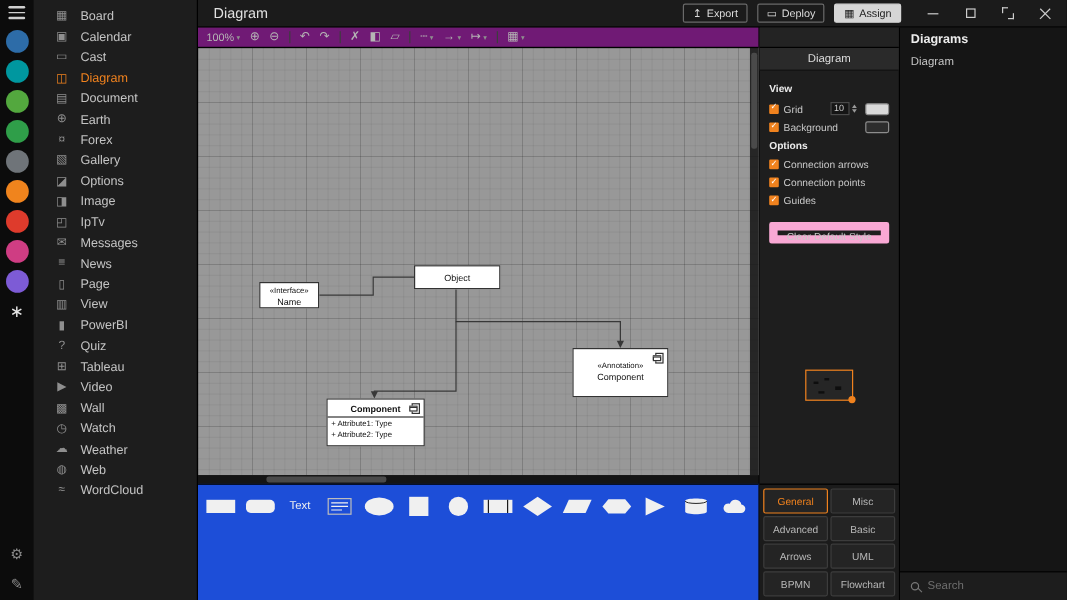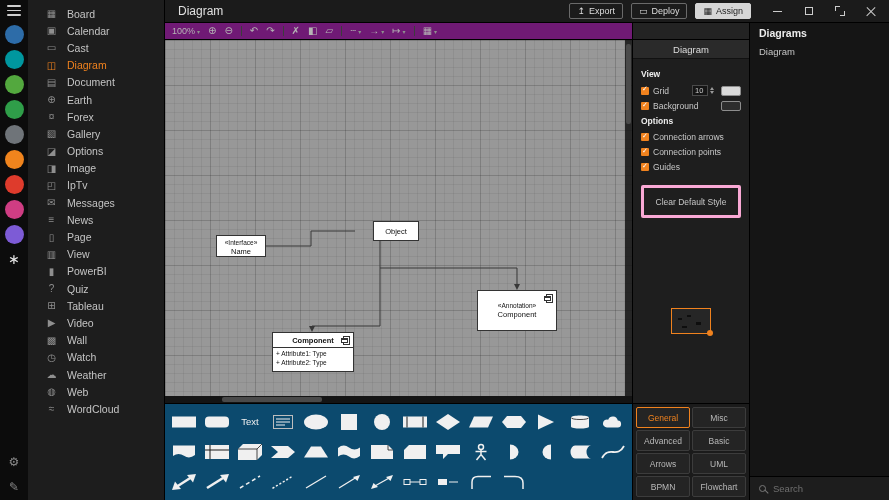--- a/index.html
+++ b/index.html
@@ -78,21 +78,21 @@
   .cls-attrs{text-align:left;font-size:6.5px;line-height:8.5px;padding:2px 3px}
   .comp-icon{position:absolute;top:3px;right:3px;width:7px;height:9px;border:1px solid #333;background:#fff}
   .comp-icon::before,.comp-icon::after{content:"";position:absolute;left:-3px;width:5px;height:2px;background:#fff;border:1px solid #333}
   .comp-icon::before{top:1px}
   .comp-icon::after{bottom:1px}
   .vscroll{position:absolute;right:0;top:0;bottom:0;width:7px;background:rgba(18,18,18,.85)}
   .vthumb{position:absolute;left:1px;top:4px;width:5px;height:80px;background:#4a4a4a;border-radius:2px}
   .hscroll{height:7px;flex:0 0 7px;background:#141414;position:relative}
   .hthumb{position:absolute;left:57px;top:1px;width:100px;height:5px;background:#4a4a4a;border-radius:2px}
 
-  .palette{height:97px;flex:0 0 97px;background:#0c4a6e;border-top:1px solid #000;padding:4px 3px;display:flex;flex-direction:column;gap:3px;overflow:hidden}
+  .palette{height:97px;flex:0 0 97px;background:#1d4ed8;border-top:1px solid #000;padding:4px 3px;display:flex;gap:3px;overflow:hidden}
   .prow{display:flex;align-items:center;gap:5px;padding-left:2px;height:27px;flex:0 0 27px}
   .pshape{width:28px;height:24px;display:flex;align-items:center;justify-content:center;flex:0 0 auto;cursor:grab}
   .pshape-inner{display:flex;align-items:center;justify-content:center}
   .shape-text{color:#f0f0f0;font-size:9.5px}
 
   
   .format{flex:0 0 117px;position:relative;background:#1e1e1e;border-right:1px solid #000;display:flex;flex-direction:column}
   .format-top{height:17px;flex:0 0 17px;background:#232323;border-bottom:1px solid #000}
   .format-tab{height:19px;flex:0 0 19px;background:#2a2a2a;color:#ddd;font-size:9.5px;display:flex;align-items:center;justify-content:center;border-bottom:1px solid #111;cursor:pointer}
   .fbody{flex:1;padding:7px 8px;font-size:8.5px;color:#c8c8c8;overflow:hidden}
@@ -102,21 +102,21 @@
   .chk::after{content:"✓";position:absolute;left:1px;top:-1.5px;color:#fff;font-size:7px}
   .gridsize{margin-left:auto;display:flex;align-items:center;gap:2px}
   .gridinput{width:16px;height:11px;background:#151515;border:1px solid #4a4a4a;color:#ccc;font-size:7.5px;padding:0 2px;font-family:inherit}
   .stepper{display:flex;flex-direction:column;gap:1.5px;cursor:pointer}
   .stepper i{width:0;height:0;border-left:2.5px solid transparent;border-right:2.5px solid transparent}
   .stepper i.up{border-bottom:3px solid #9a9a9a}
   .stepper i.down{border-top:3px solid #9a9a9a}
   .swatch{width:20px;height:10px;border:1px solid #8d8d8d;border-radius:2px;cursor:pointer}
   .swatch.light{background:#d9d9d9;margin-left:3px}
   .swatch.dark{background:#2d2d2d;margin-left:auto}
-  .clearbtn{width:100%;height:33px;margin-top:8px;background:transparent;border:3px solid #f9a8d4;border-radius:2px;color:#c8c8c8;font-size:8.5px;font-family:inherit;cursor:pointer}
+  .clearbtn{width:100%;height:18px;margin-top:8px;background:transparent;border:7px solid #f9a8d4;border-radius:2px;color:#c8c8c8;font-size:8.5px;font-family:inherit;cursor:pointer}
   .outline{position:absolute;left:50%;transform:translateX(-50%);top:285px;width:40px;height:26px;background:#262626;border:1px solid #f0821e}
   .outline .m{position:absolute;background:#0e0e0e}
   .m1{left:6px;top:9px;width:4px;height:2px}
   .m2{left:15px;top:6px;width:4px;height:2px}
   .m3{left:24px;top:13px;width:5px;height:3px}
   .m4{left:10px;top:17px;width:5px;height:2px}
   .odot{position:absolute;right:-3px;bottom:-3px;width:6px;height:6px;border-radius:50%;background:#f0821e;cursor:nwse-resize}
   .cats{height:97px;flex:0 0 97px;background:#1b1b1b;border-top:1px solid #000;display:grid;grid-template-columns:1fr 1fr;gap:2px;padding:3px}
   .cat{border:1px solid #3c3c3c;border-radius:2px;background:#242424;color:#b8b8b8;font-size:8.5px;font-family:inherit;display:flex;align-items:center;justify-content:center;cursor:pointer}
   .cat.active{border-color:#f0821e;color:#f0821e}
@@ -398,21 +398,21 @@
             <polygon class="ehead" points="352,250 349,244 355,244"></polygon>
             <path class="edge" d="M215,228 V286 H147 V288"></path>
             <polygon class="ehead" points="147,292 144,286 150,286"></polygon>
           </svg>
 
           <div class="node" style="left:51px;top:195px;width:50px;height:22px">
             <div class="stereo">«Interface»</div>
             <div class="nname">Name</div>
           </div>
 
-          <div class="node object-node" style="left:208px;top:181px;width:46px;height:20px">
+          <div class="node object-node" style="left:180px;top:181px;width:72px;height:20px">
             <span>Object</span>
           </div>
 
           <div class="node" style="left:312px;top:250px;width:80px;height:41px;padding-top:8px">
             <span class="comp-icon"></span>
             <div class="stereo">«Annotation»</div>
             <div class="nname">Component</div>
           </div>
 
           <div class="node" style="left:107px;top:292px;width:82px;height:40px">

